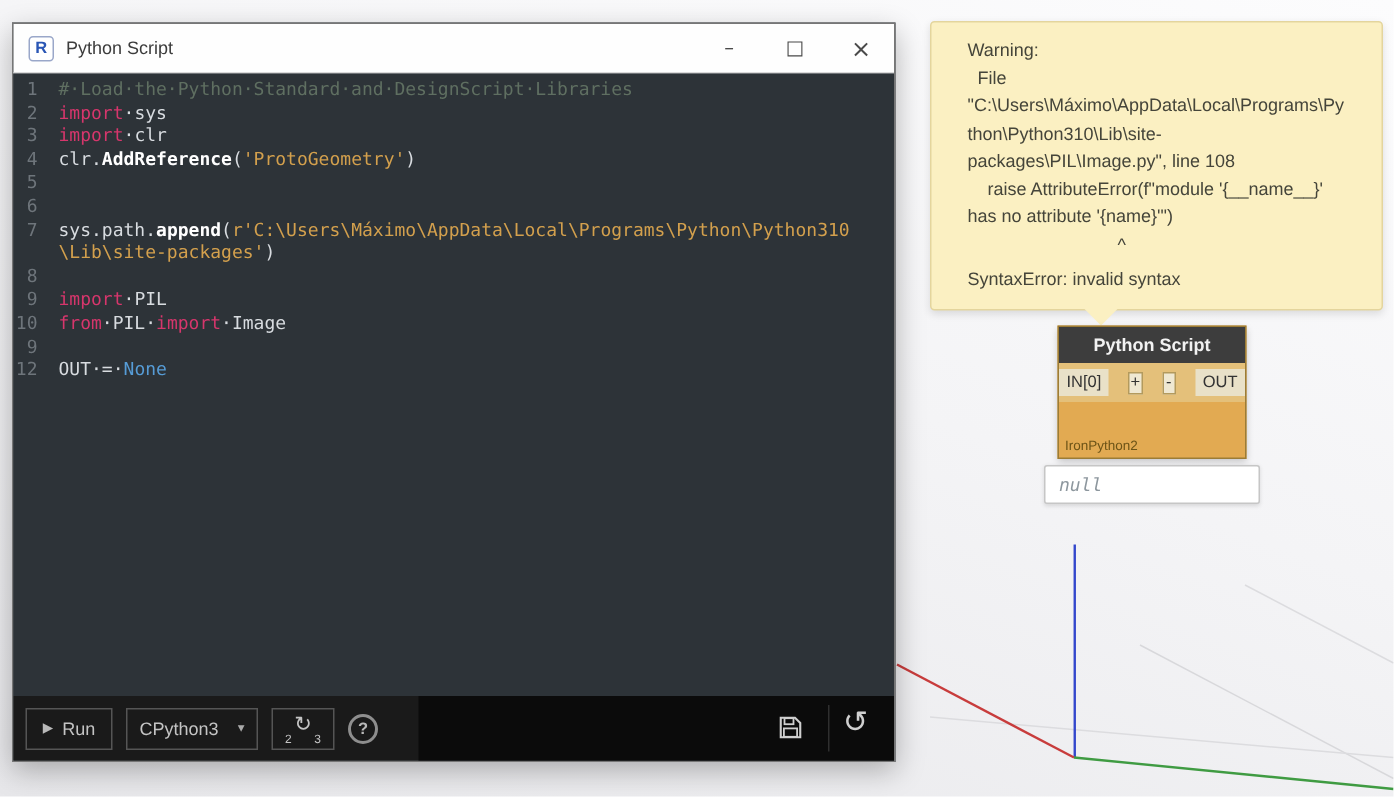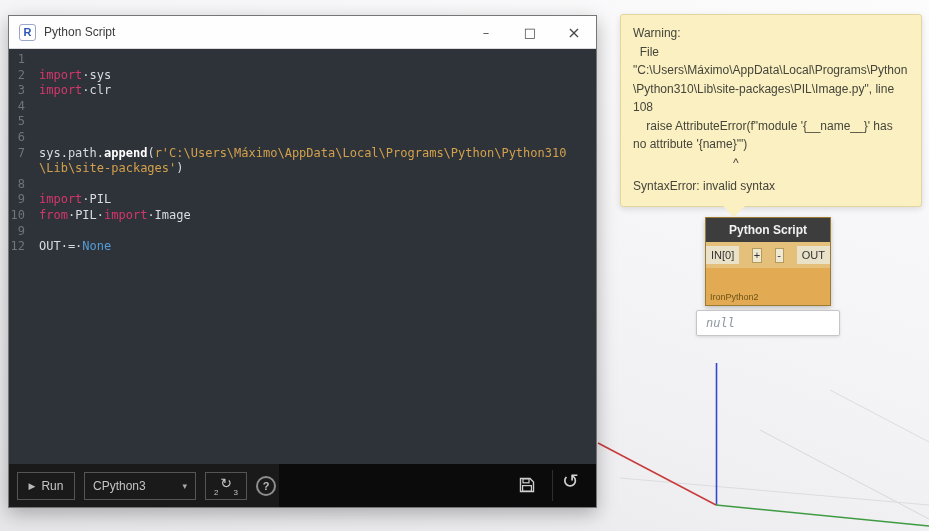--- a/index.html
+++ b/index.html
@@ -11,21 +11,21 @@
   }
 
   
   .axes { position:absolute; left:0; top:0; pointer-events:none; }
 
   
   .warning {
     position:absolute; left:620px; top:14px; width:302px;
     background:var(--warning-bg,#fbf0c2);
     border:1px solid #e4d59d; border-radius:3px;
-    padding:9px 12px 10px;
+    padding:9px 24px 10px;
     font-size:12px; line-height:18.5px; color:#45453a;
     box-shadow:0 2px 6px rgba(0,0,0,.12);
   }
   .warn-line { white-space:pre-wrap; overflow-wrap:break-word; }
   .warn-line:last-child { margin-top:5px; }
   .tail {
     position:absolute; left:102px; bottom:-11px; width:0; height:0;
     border-left:11px solid transparent; border-right:11px solid transparent;
     border-top:11px solid var(--warning-bg,#fbf0c2);
   }
@@ -107,21 +107,21 @@
   }
   .status-strip { position:absolute; left:270px; right:0; top:0; bottom:0; background:#0b0b0b; }
   .tbtn {
     position:relative; z-index:1; background:transparent; border:1px solid #555;
     color:#c4c4c4; height:28px; display:flex; align-items:center;
     font-family:"Liberation Sans",sans-serif; font-size:12px;
   }
   .run { width:58px; justify-content:center; gap:6px; }
   .glyph { font-family:"DejaVu Sans",sans-serif; }
   .play { font-size:9px; color:#b9b9b9; }
-  .engine-select { width:112px; padding:0 8px; justify-content:space-between; }
+  .engine-select { width:88px; padding:0 8px; justify-content:space-between; }
   .caret { font-size:9px; color:#aaaaaa; }
   .migrate { width:42px; justify-content:center; }
   .mig-glyph { font-size:14px; color:#c4c4c4; line-height:1; margin-bottom:6px; }
   .mig-n { position:absolute; font-size:8px; color:#c4c4c4; bottom:2px; }
   .mig-n.two { left:8px; } .mig-n.three { right:8px; }
   .help {
     position:relative; z-index:1; width:20px; height:20px; border:2px solid #8e8e8e;
     border-radius:50%; color:#b9b9b9; font-size:11px; font-weight:bold;
     display:flex; align-items:center; justify-content:center;
   }
@@ -180,31 +180,33 @@
     <span class="win-controls">
       <span class="wc">–</span>
       <span class="wc">□</span>
       <span class="wc close">×</span>
     </span>
   </div>
 
   <div class="editor" id="code-lines">
       <div class="code-row">
         <span class="ln">1</span>
+        <span class="lc"><span class="tok-c">#·Load·the·Python·Standard·and·DesignScript·Libraries</span></span>
       </div>
       <div class="code-row">
         <span class="ln">2</span>
         <span class="lc"><span class="tok-k">import</span><span class="tok-p">·sys</span></span>
       </div>
       <div class="code-row">
         <span class="ln">3</span>
         <span class="lc"><span class="tok-k">import</span><span class="tok-p">·clr</span></span>
       </div>
       <div class="code-row">
         <span class="ln">4</span>
+        <span class="lc"><span class="tok-p">clr.</span><span class="tok-f">AddReference</span><span class="tok-p">(</span><span class="tok-s">'ProtoGeometry'</span><span class="tok-p">)</span></span>
       </div>
       <div class="code-row">
         <span class="ln">5</span>
       </div>
       <div class="code-row">
         <span class="ln">6</span>
         <span class="lc">&nbsp;</span>
       </div>
       <div class="code-row">
         <span class="ln">7</span>

